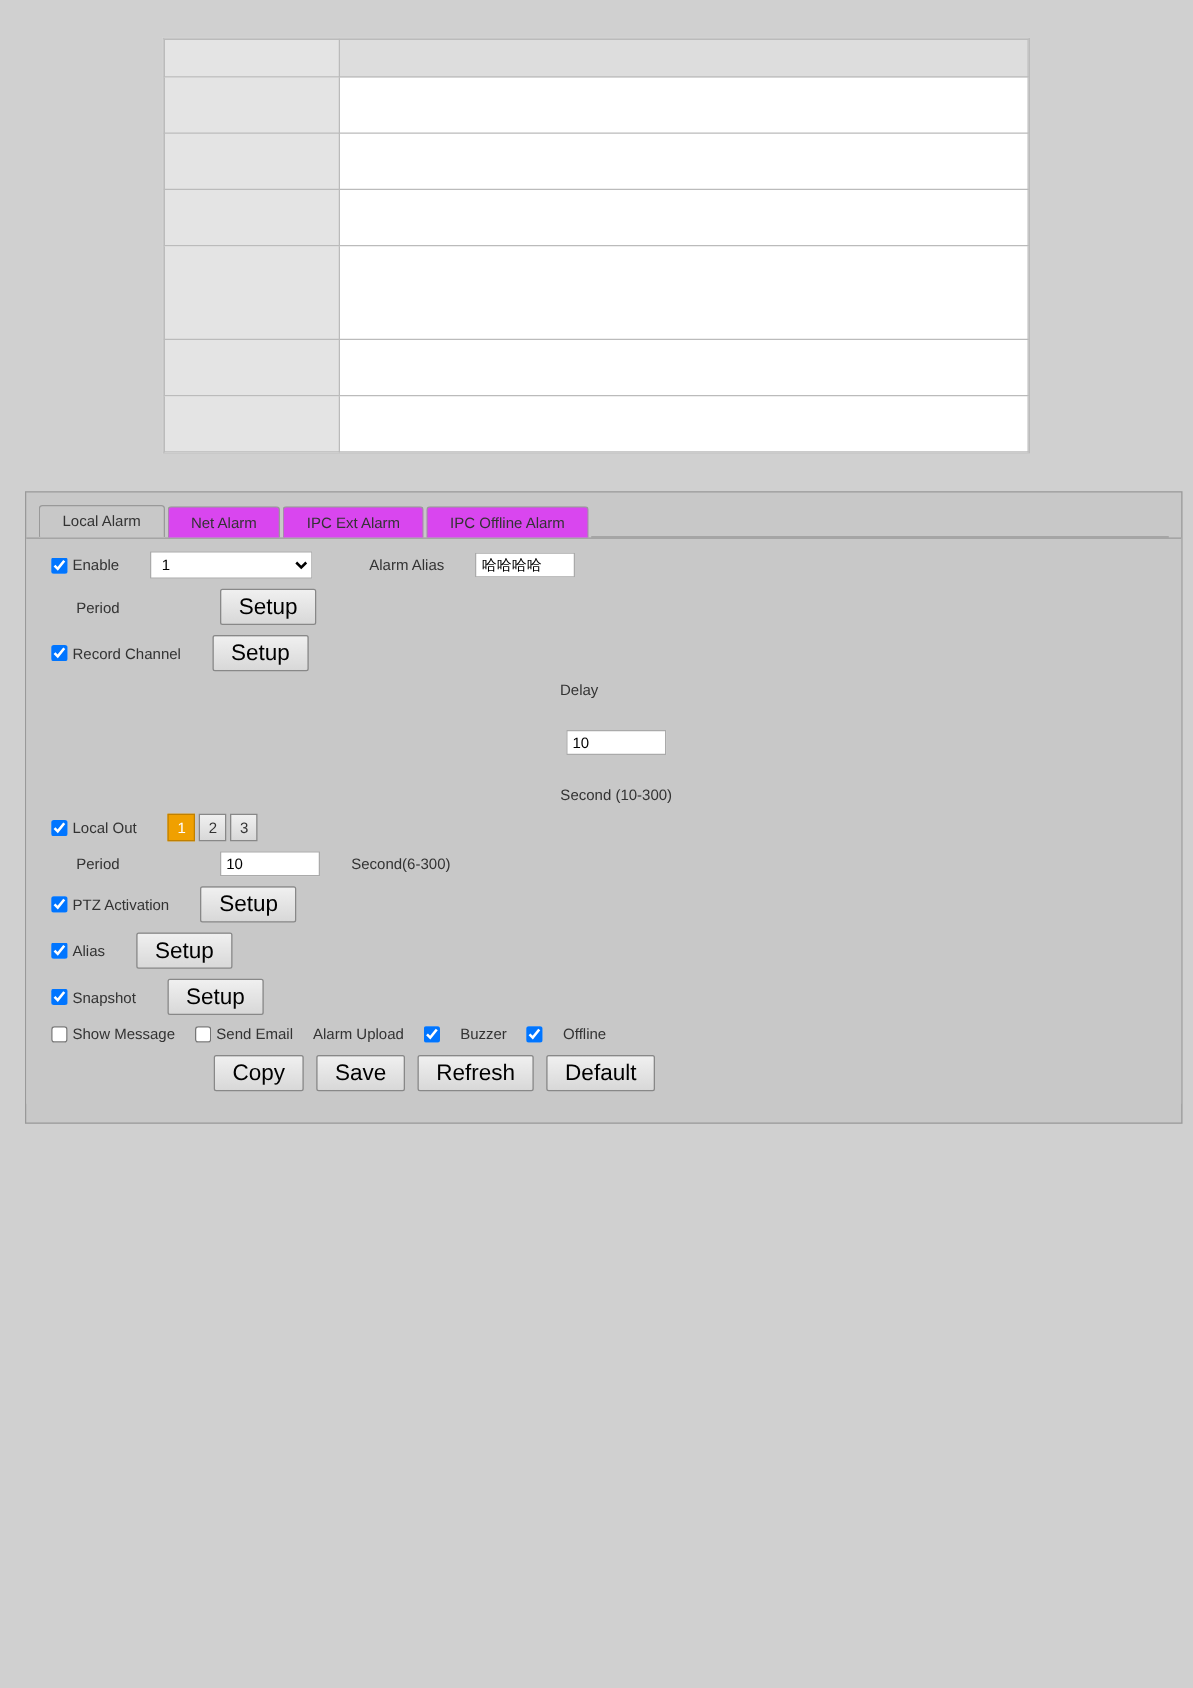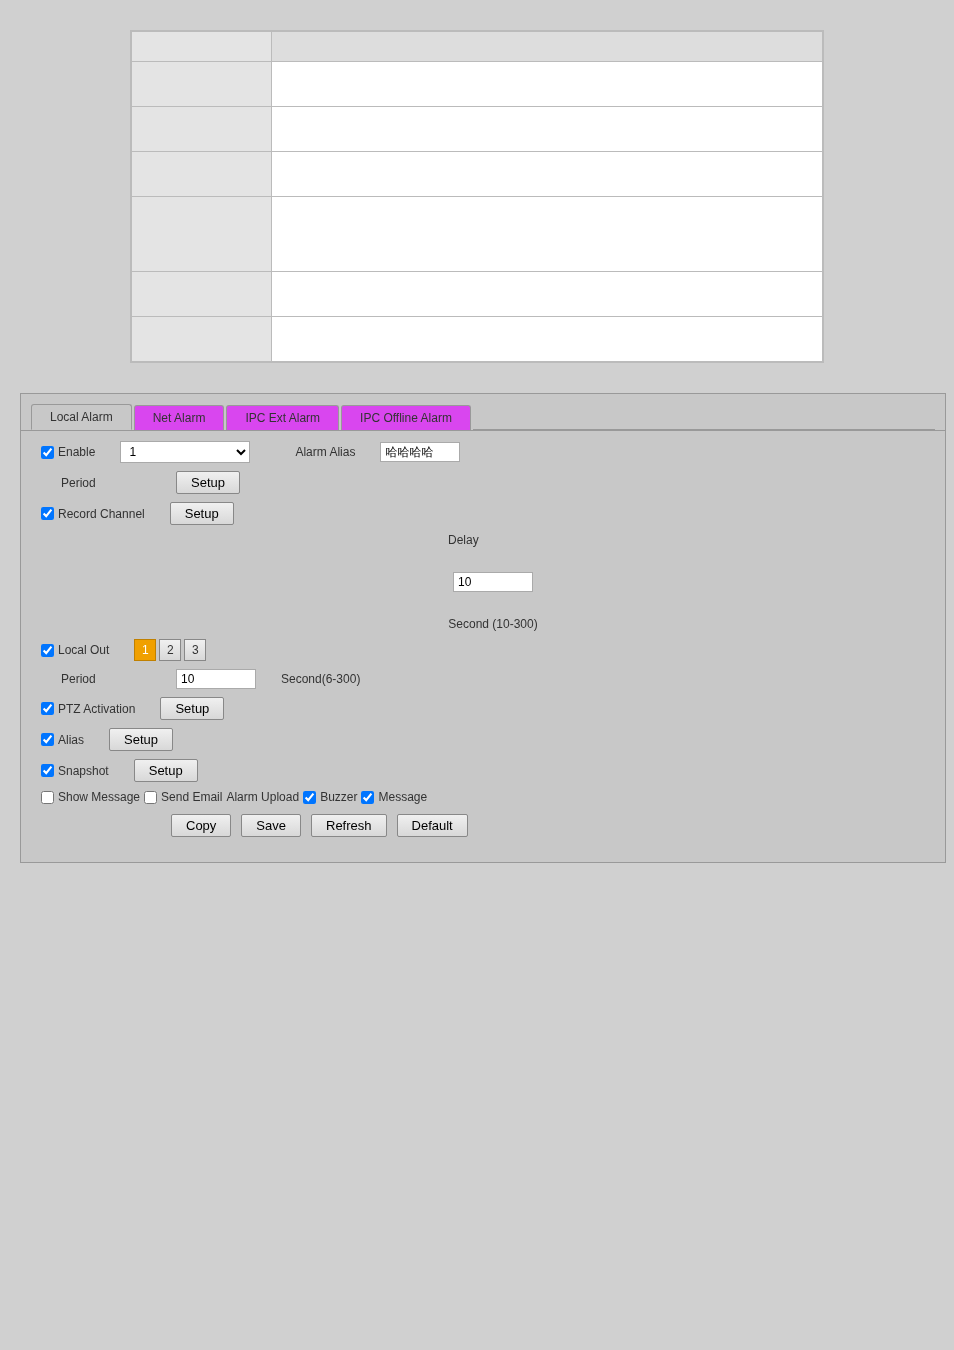--- a/index.html
+++ b/index.html
@@ -130,21 +130,21 @@
       padding: 2px 4px;
       font-size: 12px;
       background: #fff;
     }
 
     .btn {
       padding: 3px 14px;
       border: 1px solid #888;
       background: linear-gradient(to bottom, #f0f0f0, #d8d8d8);
       cursor: pointer;
-      font-size: 13px;
+      font-size: 18px;
       border-radius: 2px;
       min-width: 50px;
       text-align: center;
     }
 
     .alarm-out-btns {
       display: flex;
       gap: 3px;
     }
 
@@ -168,21 +168,21 @@
 
     .bottom-buttons {
       display: flex;
       gap: 10px;
       margin-top: 10px;
       margin-left: 130px;
     }
 
     .show-message-row {
       display: flex;
-      gap: 4px;
+      gap: 16px;
       margin-bottom: 8px;
     }
   </style>
 </head>
 <body>
 
 <div class="upper-section">
   <table class="upper-table">
     <tbody>
         <tr class="row-tall">
@@ -313,21 +313,21 @@
         <span>Send Email</span>
       </div>
       <span>Alarm Upload</span>
       <div class="checkbox-label">
         <input type="checkbox" checked="" style="">
       </div>
       <span>Buzzer</span>
       <div class="checkbox-label">
         <input type="checkbox" checked="" style="">
       </div>
-      <span>Message</span>
+      <span>Offline</span>
     </div>
 
     <div class="bottom-buttons">
       <button class="btn">Copy</button>
       <button class="btn">Save</button>
       <button class="btn">Refresh</button>
       <button class="btn">Default</button>
     </div>
 
   </div>

